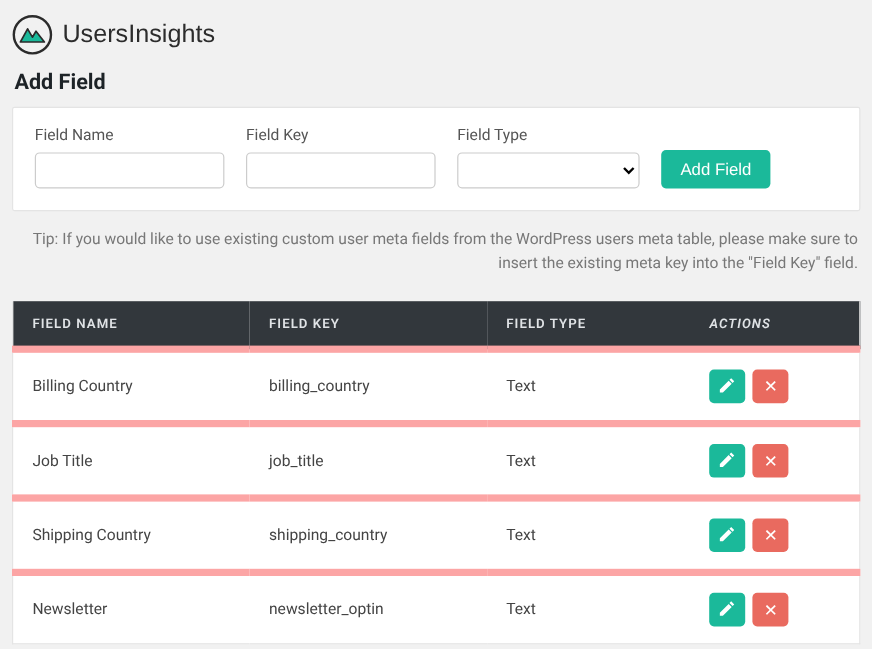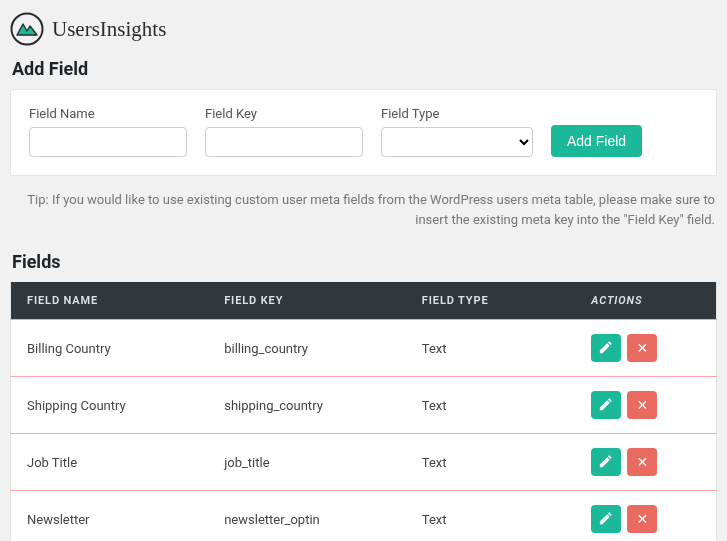--- a/index.html
+++ b/index.html
@@ -12,21 +12,21 @@
       padding: 8px 10px;
     }
     .brand {
       display: flex;
       align-items: center;
       gap: 8px;
       margin: 4px 0 12px 0;
     }
     .brand svg { display: block; }
     .brand-name {
-      font-family: Liberation Serif, serif;
+      font-family: Liberation Sans, sans-serif;
       font-size: 21px;
       color: #2c2c2c;
     }
     h2.section-title {
       font-size: 18px;
       font-weight: 700;
       color: #1d2327;
       margin: 8px 0 10px 2px;
     }
     .card {
@@ -92,21 +92,21 @@
       font-weight: 600;
       letter-spacing: 0.08em;
       text-align: left;
       text-transform: uppercase;
       padding: 12px 16px;
     }
     table.fields-table tbody td {
       padding: 14px 16px;
       font-size: 13px;
       color: #444;
-      border-top: 1px solid #fca5a5;
+      border-top: 6px solid #fca5a5;
       vertical-align: middle;
     }
     .col-name { width: 28%; }
     .col-key  { width: 28%; }
     .col-type { width: 24%; }
     .col-actions { width: 20%; font-style: italic; }
     .actions-cell { display: flex; gap: 6px; }
     .icon-btn {
       width: 30px;
       height: 28px;
@@ -157,21 +157,20 @@
         <option></option>
       </select>
     </div>
     <button class="btn-primary">Add Field</button>
   </div>
 </div>
 
 <p class="tip">Tip: If you would like to use existing custom user meta fields from the WordPress users meta table, please make sure to insert the existing meta key into the "Field Key" field.</p>
 
 <div class="fields-wrap">
-  <h2 class="section-title">Fields</h2>
   <table class="fields-table">
     <thead>
       <tr>
         <th class="col-name">FIELD NAME</th>
         <th class="col-key">FIELD KEY</th>
         <th class="col-type">FIELD TYPE</th>
         <th class="col-actions">ACTIONS</th>
       </tr>
     </thead>
     <tbody id="fields-tbody">
@@ -186,39 +185,39 @@
                     <path fill="#fff" d="M11.8 1.3l2.9 2.9-1.6 1.6-2.9-2.9 1.6-1.6zM1 12.1L9.4 3.7l2.9 2.9L3.9 15H1v-2.9z"></path>
                   </svg></span>
               </button>
               <button class="icon-btn delete">
                 <span class="x-mark">✕</span>
               </button>
             </div>
           </td>
         </tr>
         <tr>
+          <td>Job Title</td>
+          <td>job_title</td>
+          <td>Text</td>
+          <td>
+            <div class="actions-cell">
+              <button class="icon-btn edit">
+                <span><svg width="14" height="14" viewBox="0 0 16 16">
+                    <path fill="#fff" d="M11.8 1.3l2.9 2.9-1.6 1.6-2.9-2.9 1.6-1.6zM1 12.1L9.4 3.7l2.9 2.9L3.9 15H1v-2.9z"></path>
+                  </svg></span>
+              </button>
+              <button class="icon-btn delete">
+                <span class="x-mark">✕</span>
+              </button>
+            </div>
+          </td>
+        </tr>
+        <tr>
           <td>Shipping Country</td>
           <td>shipping_country</td>
-          <td>Text</td>
-          <td>
-            <div class="actions-cell">
-              <button class="icon-btn edit">
-                <span><svg width="14" height="14" viewBox="0 0 16 16">
-                    <path fill="#fff" d="M11.8 1.3l2.9 2.9-1.6 1.6-2.9-2.9 1.6-1.6zM1 12.1L9.4 3.7l2.9 2.9L3.9 15H1v-2.9z"></path>
-                  </svg></span>
-              </button>
-              <button class="icon-btn delete">
-                <span class="x-mark">✕</span>
-              </button>
-            </div>
-          </td>
-        </tr>
-        <tr>
-          <td>Job Title</td>
-          <td>job_title</td>
           <td>Text</td>
           <td>
             <div class="actions-cell">
               <button class="icon-btn edit">
                 <span><svg width="14" height="14" viewBox="0 0 16 16">
                     <path fill="#fff" d="M11.8 1.3l2.9 2.9-1.6 1.6-2.9-2.9 1.6-1.6zM1 12.1L9.4 3.7l2.9 2.9L3.9 15H1v-2.9z"></path>
                   </svg></span>
               </button>
               <button class="icon-btn delete">
                 <span class="x-mark">✕</span>

